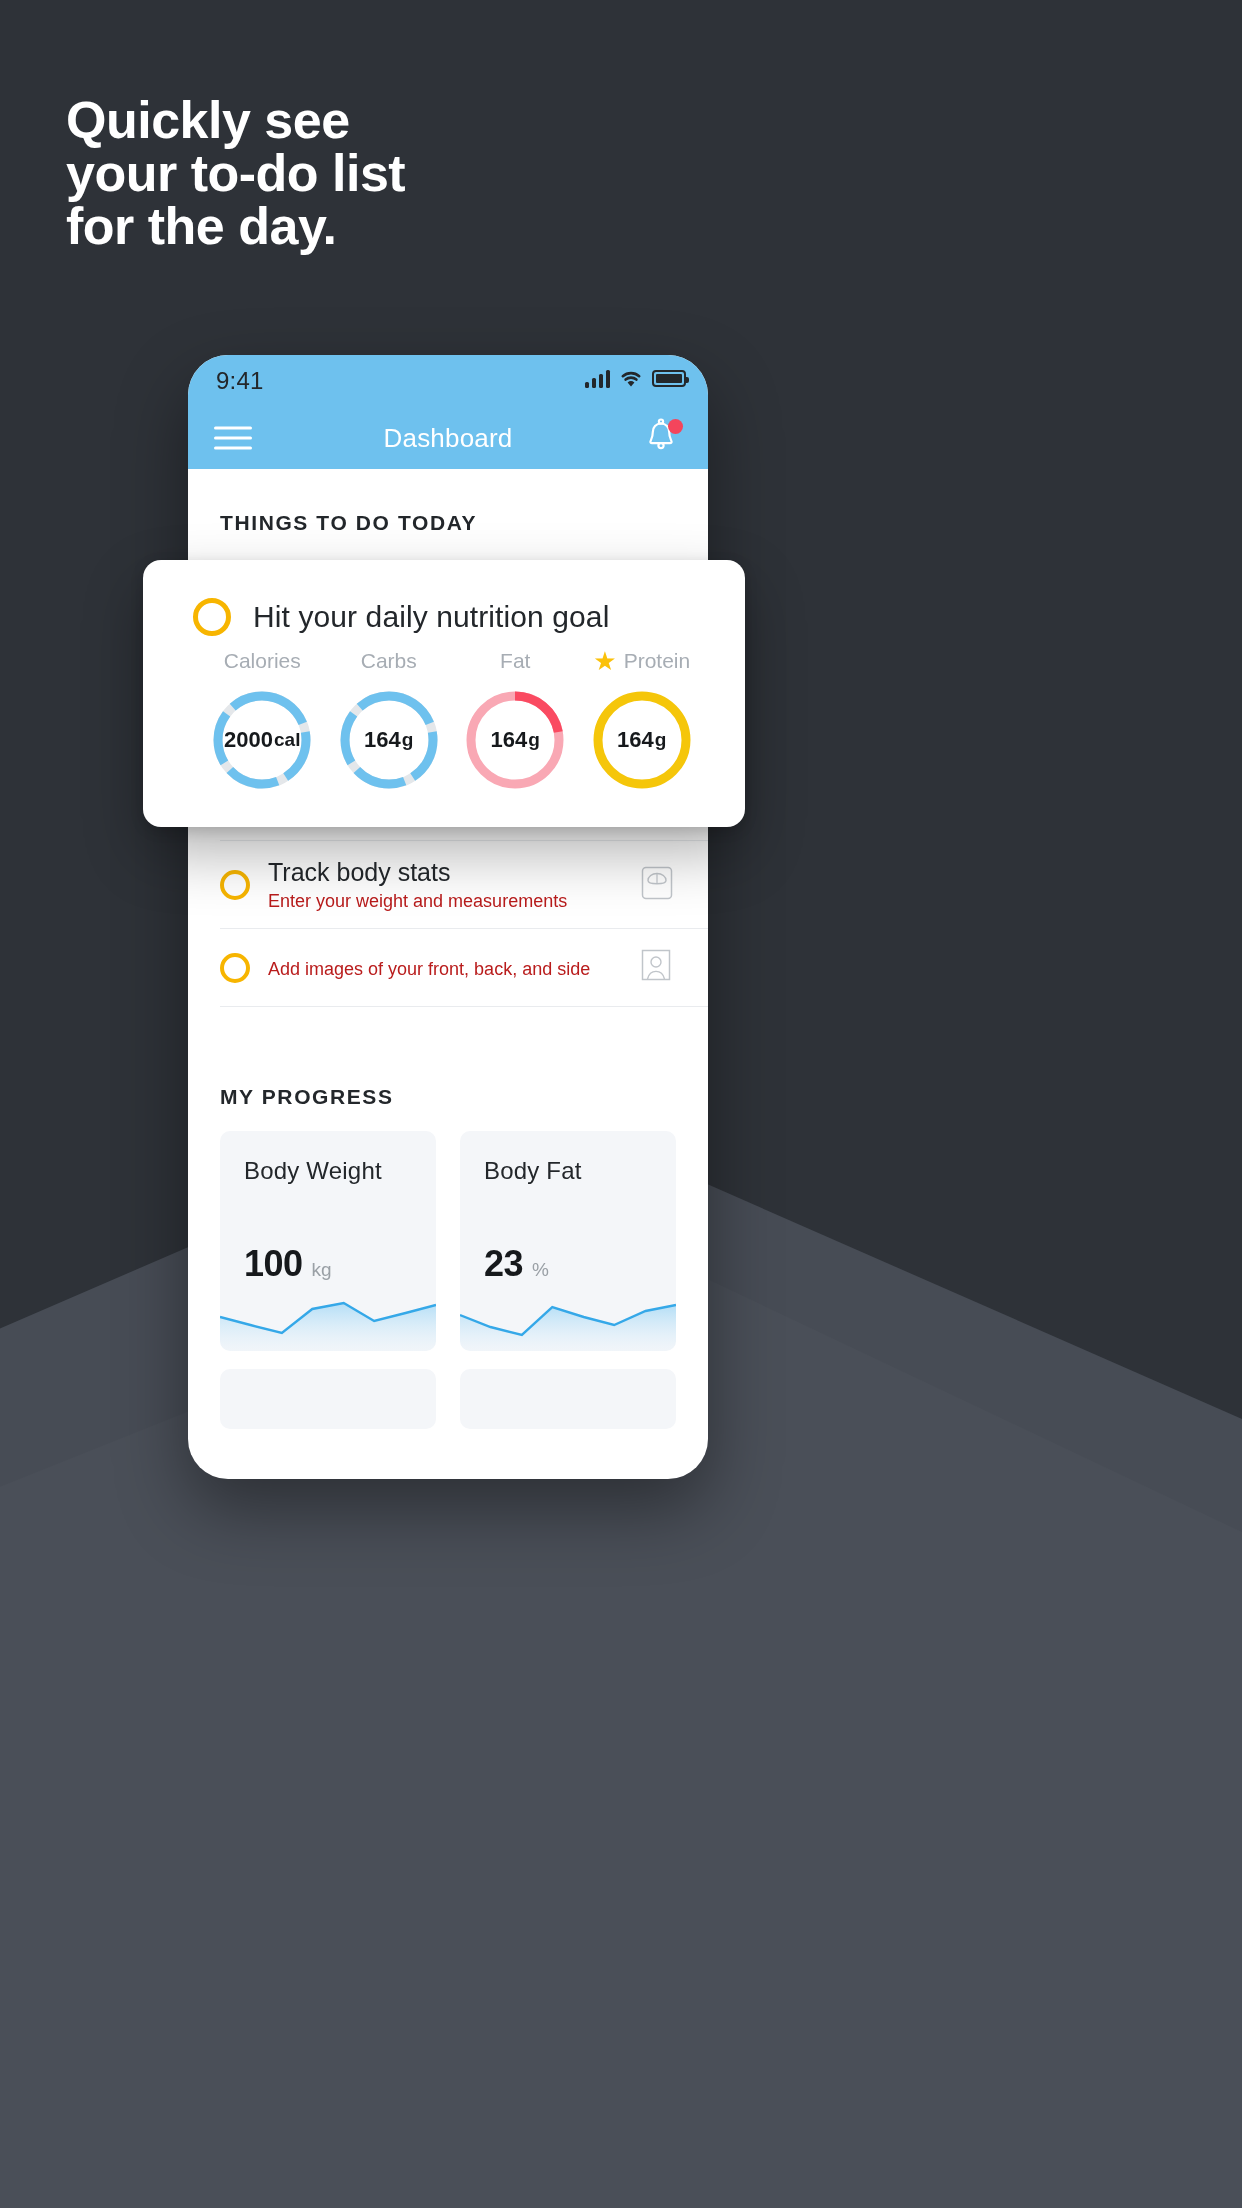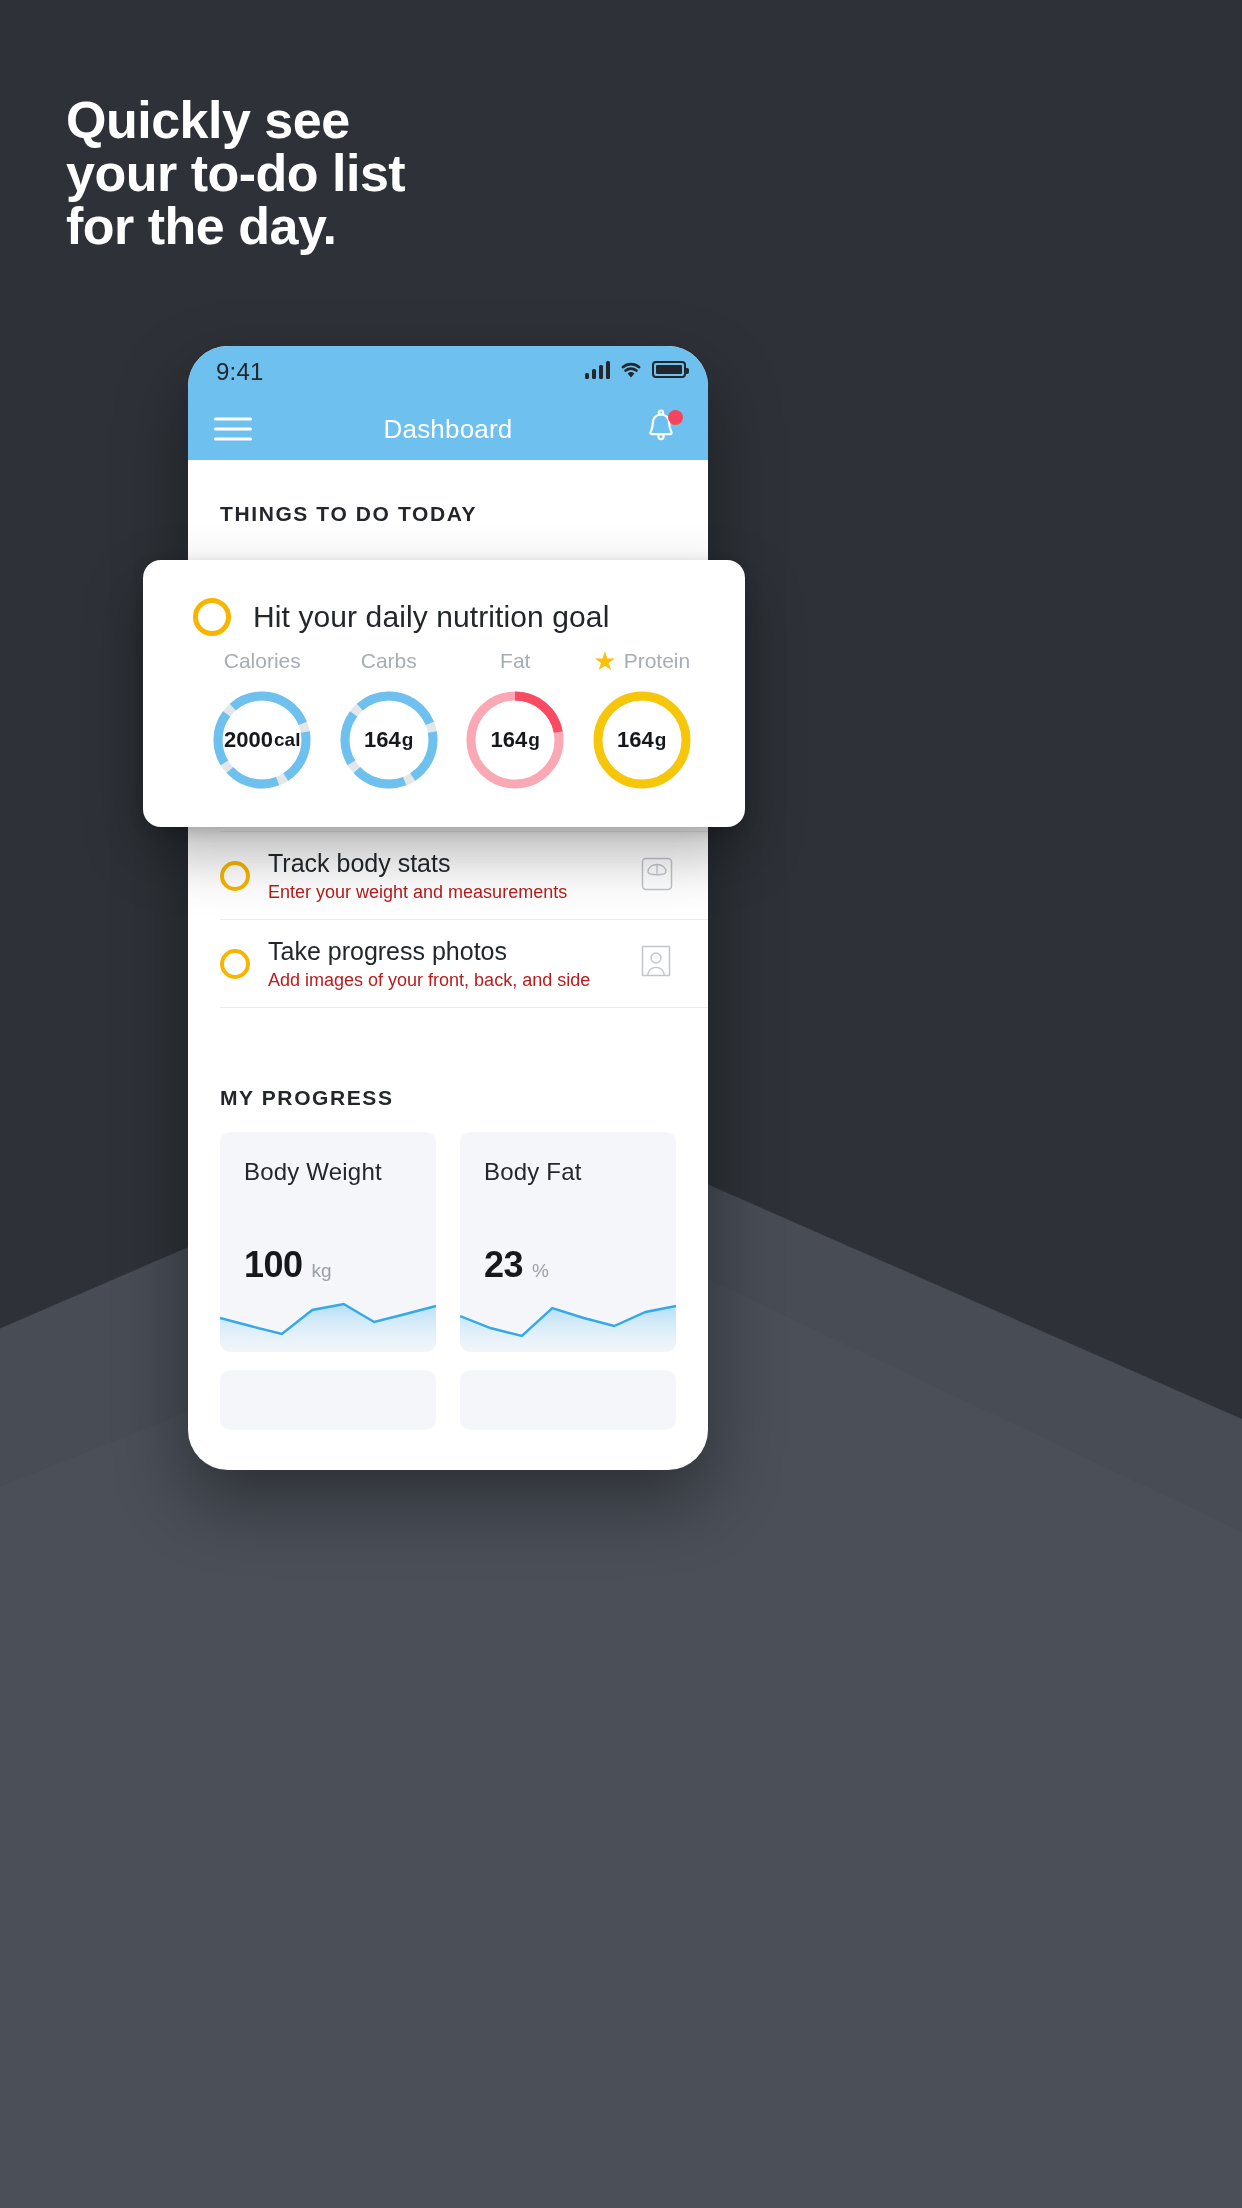--- a/index.html
+++ b/index.html
@@ -23,21 +23,21 @@
   }
   
   .headline{
     position:absolute; left:66px; top:94px; width:760px;
     color:#ffffff; font-size:52px; font-weight:bold; line-height:1.02;
     letter-spacing:-0.5px;
   }
   .headline .ln{ display:block; }
   
   .phone{
-    position:absolute; left:188px; top:346px; width:520px; height:1124px;
+    position:absolute; left:188px; top:355px; width:520px; height:1124px;
     background:#ffffff;
     border-radius:40px;
     overflow:hidden;
     box-shadow:0 30px 70px rgba(0,0,0,0.40);
   }
   .statusbar{
     height:52px; background:#6ec1ee; position:relative;
   }
   .sb-time{
     position:absolute; left:28px; top:12px;
@@ -246,21 +246,20 @@
             <rect x="2.5" y="2.5" width="29" height="31" rx="3.5" fill="none" stroke="#b6bbc1" stroke-width="1.5"></rect>
             <path d="M8 15.5c0-4 4-7 9-7s9 3 9 7c0 2.2-2.4 3.2-9 3.2s-9-1-9-3.2z" fill="none" stroke="#b6bbc1" stroke-width="1.4"></path>
             <path d="M17 8.6v10" stroke="#b6bbc1" stroke-width="1.2"></path>
           </svg>
         </div>
       </div>
 
       <div class="task">
         <div class="ring"></div>
         <div class="ttext">
-          <div class="ttitle">Take progress photos</div>
           <div class="tsub">Add images of your front, back, and side</div>
         </div>
         <div class="ticon">
           <svg width="32" height="34" viewBox="0 0 32 34">
             <rect x="2.5" y="2.5" width="27" height="29" fill="none" stroke="#b6bbc1" stroke-width="1.5"></rect>
             <circle cx="16" cy="14" r="5" fill="none" stroke="#b6bbc1" stroke-width="1.4"></circle>
             <path d="M7.5 31c1.2-5 4.6-7.6 8.5-7.6S23.3 26 24.5 31" fill="none" stroke="#b6bbc1" stroke-width="1.4"></path>
           </svg>
         </div>
       </div>

